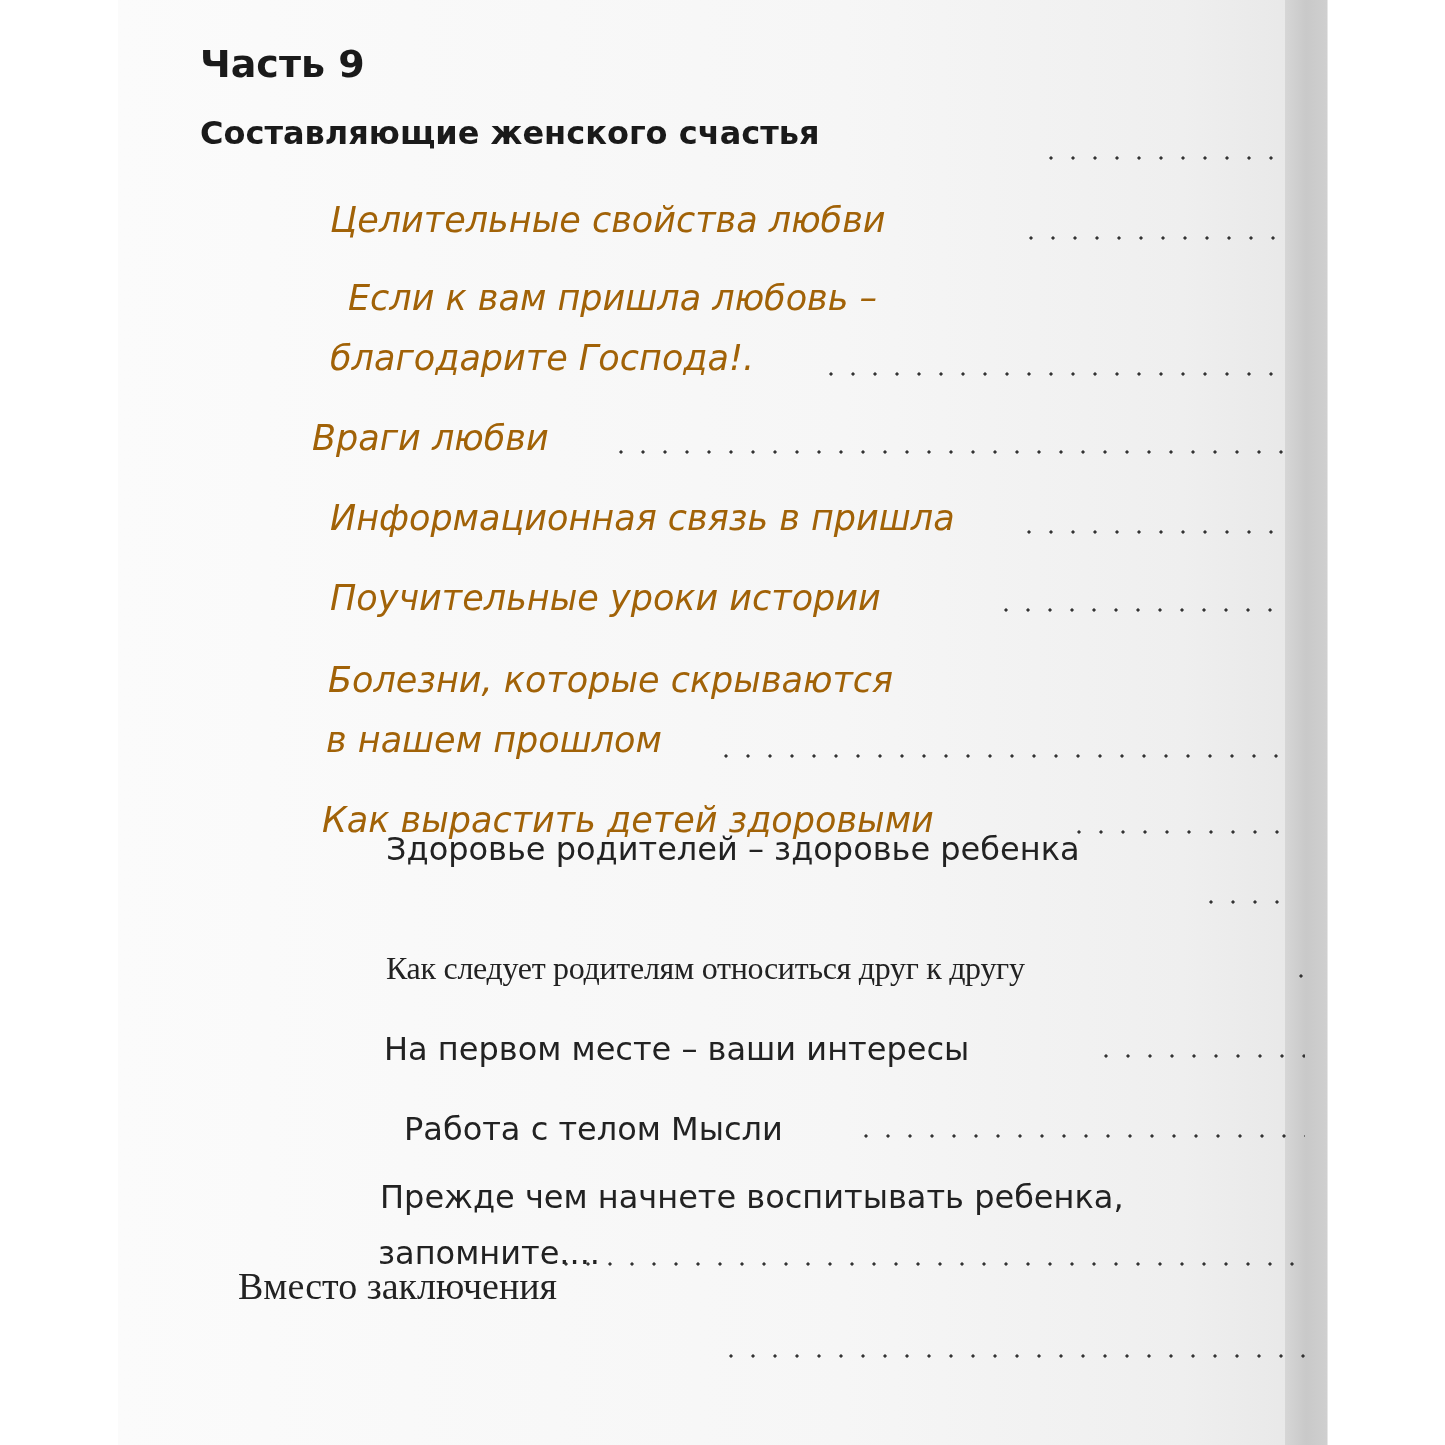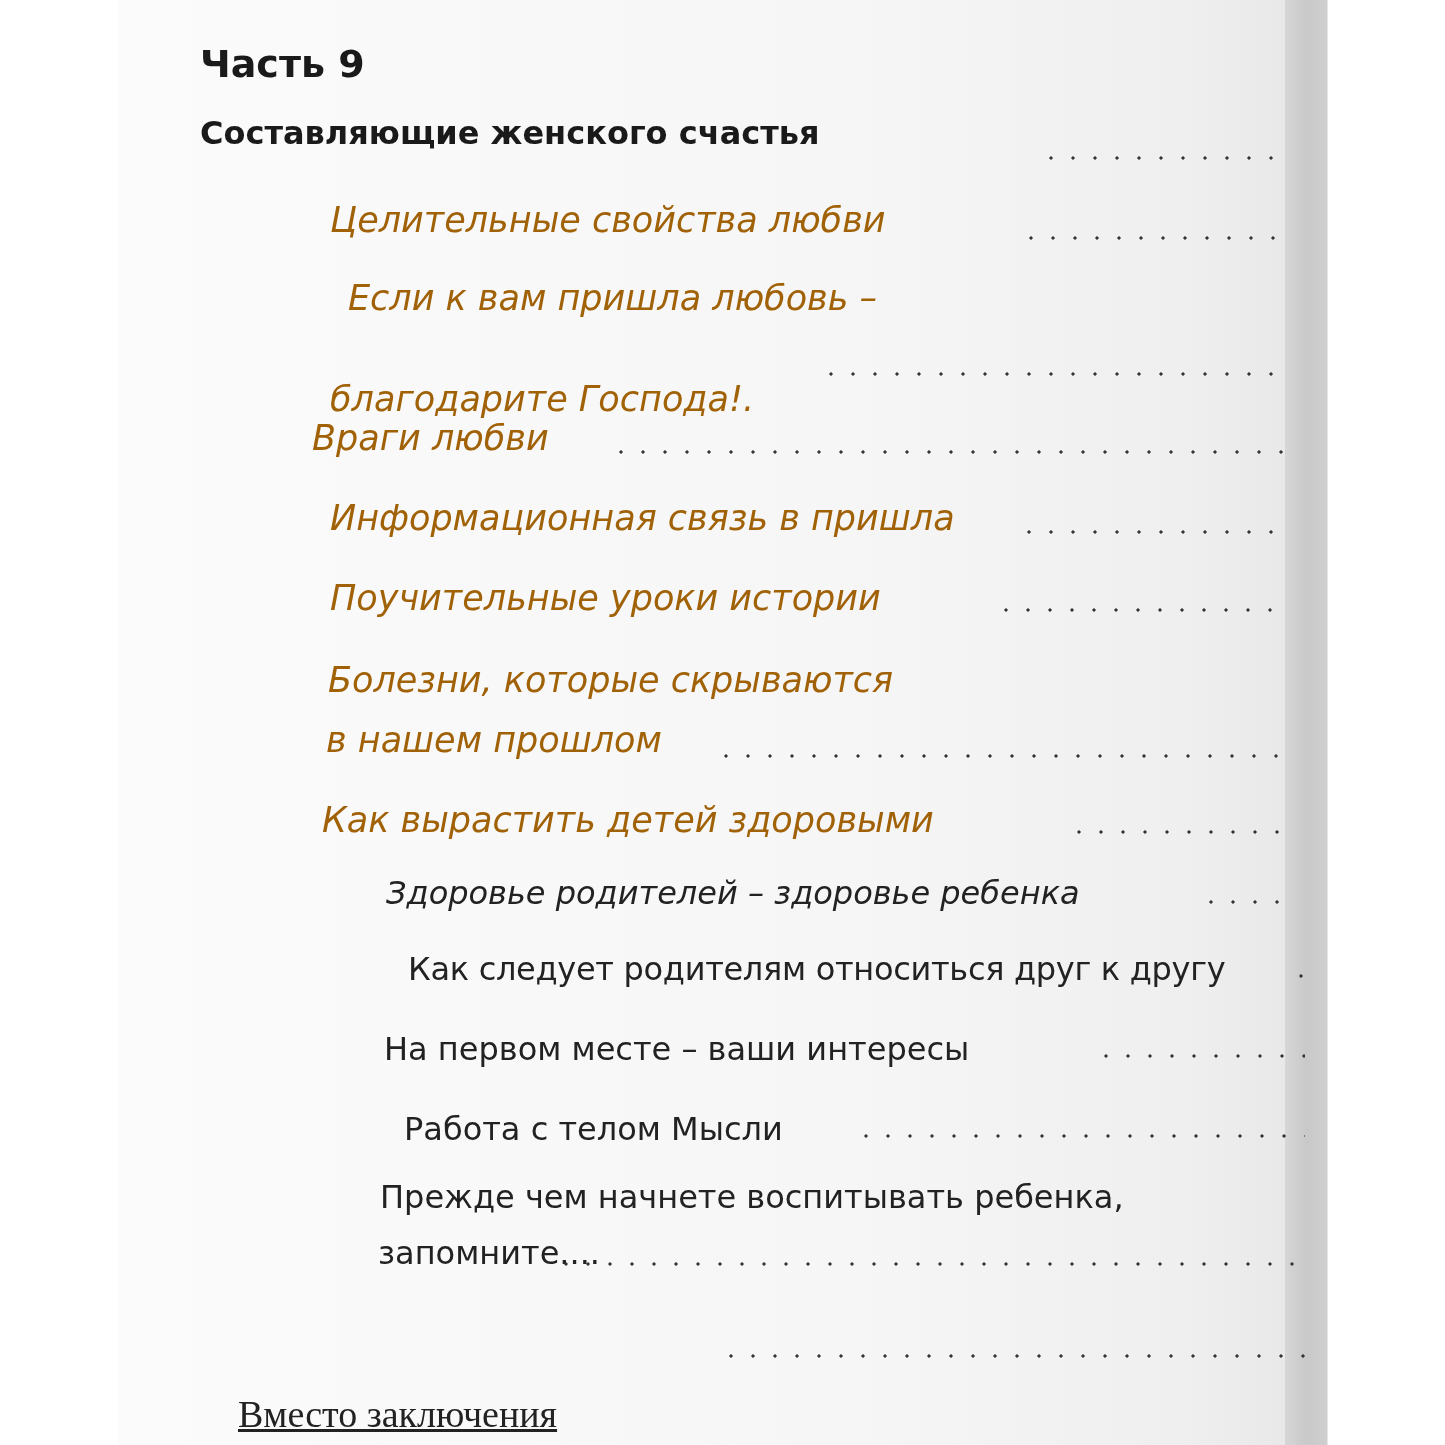--- a/index.html
+++ b/index.html
@@ -36,49 +36,49 @@
 <div class="gutter"></div>
 
 <div class="entry part-label">Часть 9</div>
 <div class="entry part-title">Составляющие женского счастья</div>
 <div class="leader" style="left:1040px; top:156px; width:245px;"></div>
 
 <div class="entry it" style="left:330px; top:200px;">Целительные свойства любви</div>
 <div class="leader" style="left:1020px; top:236px; width:265px;"></div>
 
 <div class="entry it" style="left:348px; top:278px;text-align:center;">Если к вам пришла любовь –</div>
-<div class="entry it" style="left:330px; top:338px;margin-top:41px;">благодарите Господа!.</div>
+<div class="entry it" style="left:330px; top:338px;">благодарите Господа!.</div>
 <div class="leader" style="left:820px; top:372px; width:465px;"></div>
 
 <div class="entry it" style="left:312px; top:418px;">Враги любви</div>
 <div class="leader" style="left:610px; top:450px; width:675px;"></div>
 
 <div class="entry it" style="left:330px; top:498px;">Информационная связь в пришла</div>
 <div class="leader" style="left:1018px; top:530px; width:267px;"></div>
 
 <div class="entry it" style="left:330px; top:578px;">Поучительные уроки истории</div>
 <div class="leader" style="left:995px; top:608px; width:290px;"></div>
 
 <div class="entry it" style="left:328px; top:660px;">Болезни, которые скрываются</div>
 <div class="entry it" style="left:326px; top:720px;">в нашем прошлом</div>
 <div class="leader" style="left:715px; top:754px; width:572px;"></div>
 
 <div class="entry it" style="left:322px; top:800px;">Как вырастить детей здоровыми</div>
 <div class="leader" style="left:1068px; top:830px; width:220px;"></div>
 
-<div class="entry sub" style="left:386px; top:874px;font-style:italic;">Здоровье родителей – здоровье ребенка</div>
+<div class="entry sub" style="left:386px; top:830px;">Здоровье родителей – здоровье ребенка</div>
 <div class="leader" style="left:1200px; top:900px; width:95px;"></div>
 
-<div class="entry sub" style="left:408px; top:950px; letter-spacing:-0.3px;">Как следует родителям относиться друг к другу</div>
+<div class="entry sub" style="left:386px; top:950px; letter-spacing:-0.3px;font-family:Liberation Serif, serif;">Как следует родителям относиться друг к другу</div>
 <div class="leader" style="left:1290px; top:974px; width:14px;"></div>
 
 <div class="entry sub" style="left:384px; top:1030px;">На первом месте – ваши интересы</div>
 <div class="leader" style="left:1095px; top:1054px; width:210px;"></div>
 
 <div class="entry sub" style="left:404px; top:1110px;">Работа с телом Мысли</div>
 <div class="leader" style="left:855px; top:1134px; width:450px;"></div>
 
 <div class="entry sub" style="left:380px; top:1178px;">Прежде чем начнете воспитывать ребенка,</div>
 <div class="entry sub" style="left:378px; top:1234px;">запомните....</div>
 <div class="leader" style="left:555px; top:1262px; width:750px;"></div>
 
-<div class="entry concl" style="left:238px; top:1392px;text-decoration:underline;">Вместо заключения</div>
+<div class="entry concl" style="left:238px; top:1264px;">Вместо заключения</div>
 <div class="leader" style="left:720px; top:1354px; width:590px;"></div>
 
 </body></html>

